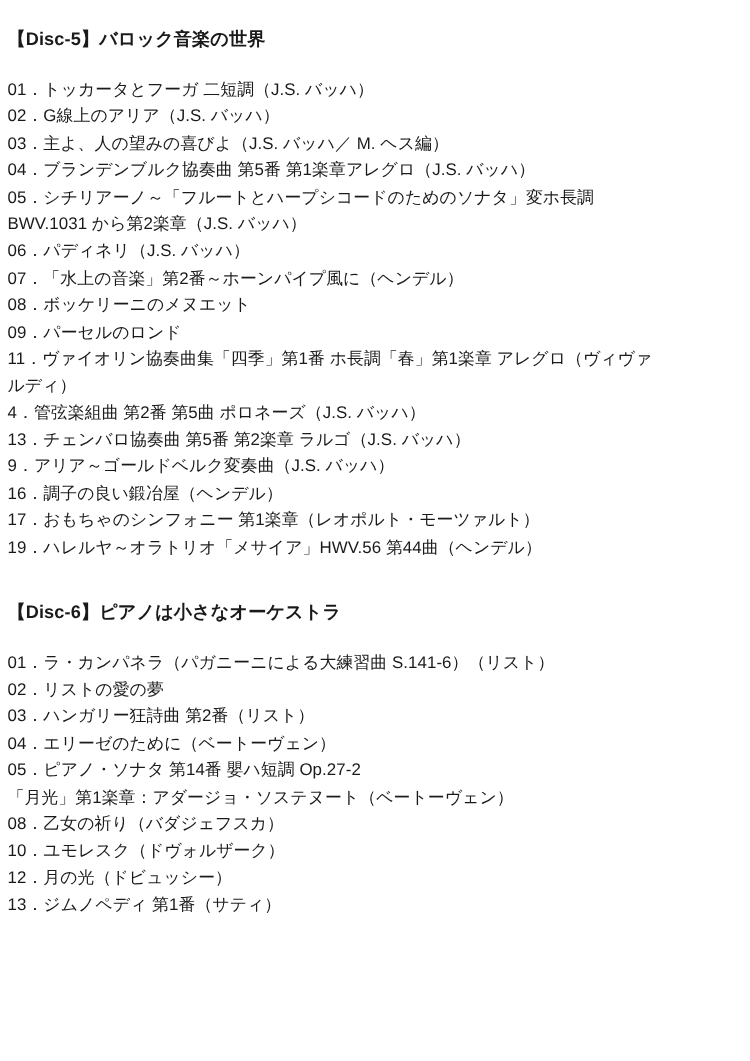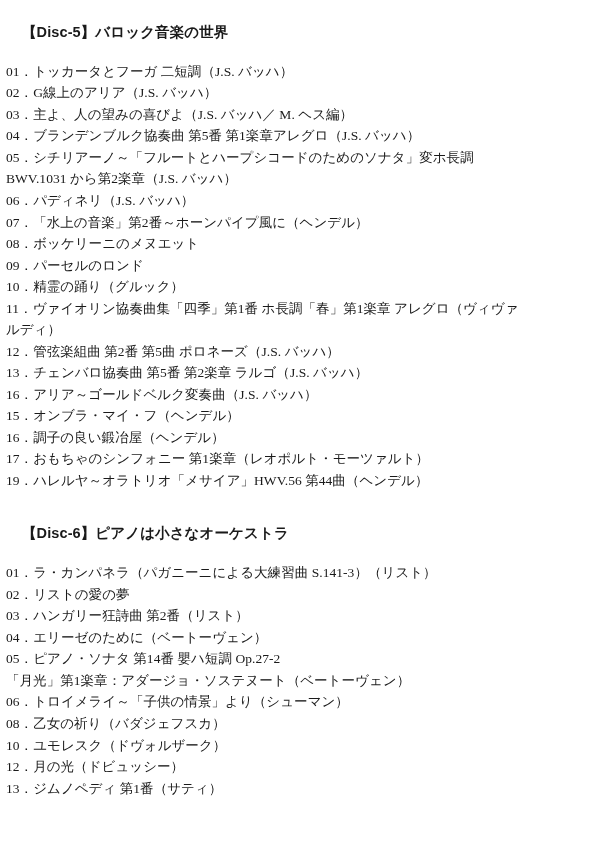--- a/index.html
+++ b/index.html
@@ -22,33 +22,31 @@
   .disc-block {
     margin: 0;
   }
   .disc-heading {
     font-size: 14.5px;
     font-weight: bold;
     line-height: 1.5;
     padding: 2px 0 5px 6px;
     letter-spacing: 0.1px;
     white-space: nowrap;
-    margin-left: 16px;
   }
   .track-list {
     list-style: none;
     margin: 0;
     padding: 0;
   }
   .track {
     font-size: 13.5px;
     line-height: 1.595;
     padding: 0 20px 0 6px;
     letter-spacing: 0.05px;
-    font-family: Liberation Serif, serif;
   }
   .spacer {
     height: 18px;
   }
 </style>
 </head>
 <body>
 
 <div class="page">
 
@@ -58,45 +56,42 @@
       <li class="track">01．トッカータとフーガ 二短調（J.S. バッハ）</li>
       <li class="track">02．G線上のアリア（J.S. バッハ）</li>
       <li class="track">03．主よ、人の望みの喜びよ（J.S. バッハ／ M. ヘス編）</li>
       <li class="track">04．ブランデンブルク協奏曲 第5番 第1楽章アレグロ（J.S. バッハ）</li>
       <li class="track">05．シチリアーノ～「フルートとハープシコードのためのソナタ」変ホ長調</li>
       <li class="track">BWV.1031 から第2楽章（J.S. バッハ）</li>
       <li class="track">06．パディネリ（J.S. バッハ）</li>
       <li class="track">07．「水上の音楽」第2番～ホーンパイプ風に（ヘンデル）</li>
       <li class="track">08．ボッケリーニのメヌエット</li>
       <li class="track">09．パーセルのロンド</li>
-      <li class="track">10．精霊の踊り（グルック）</li>
       <li class="track">11．ヴァイオリン協奏曲集「四季」第1番 ホ長調「春」第1楽章 アレグロ（ヴィヴァ</li>
       <li class="track">ルディ）</li>
-      <li class="track">12．管弦楽組曲 第2番 第5曲 ポロネーズ（J.S. バッハ）</li>
+      <li class="track">4．管弦楽組曲 第2番 第5曲 ポロネーズ（J.S. バッハ）</li>
       <li class="track">13．チェンバロ協奏曲 第5番 第2楽章 ラルゴ（J.S. バッハ）</li>
-      <li class="track">16．アリア～ゴールドベルク変奏曲（J.S. バッハ）</li>
-      <li class="track">15．オンブラ・マイ・フ（ヘンデル）</li>
+      <li class="track">9．アリア～ゴールドベルク変奏曲（J.S. バッハ）</li>
       <li class="track">16．調子の良い鍛冶屋（ヘンデル）</li>
       <li class="track">17．おもちゃのシンフォニー 第1楽章（レオポルト・モーツァルト）</li>
       <li class="track">19．ハレルヤ～オラトリオ「メサイア」HWV.56 第44曲（ヘンデル）</li>
     </ul>
   </section>
 
   <div class="spacer"></div>
 
   <section class="disc-block">
     <h2 class="disc-heading">【Disc-6】ピアノは小さなオーケストラ</h2>
     <ul class="track-list">
-      <li class="track">01．ラ・カンパネラ（パガニーニによる大練習曲 S.141-3）（リスト）</li>
+      <li class="track">01．ラ・カンパネラ（パガニーニによる大練習曲 S.141-6）（リスト）</li>
       <li class="track">02．リストの愛の夢</li>
       <li class="track">03．ハンガリー狂詩曲 第2番（リスト）</li>
       <li class="track">04．エリーゼのために（ベートーヴェン）</li>
       <li class="track">05．ピアノ・ソナタ 第14番 嬰ハ短調 Op.27-2</li>
       <li class="track">「月光」第1楽章：アダージョ・ソステヌート（ベートーヴェン）</li>
-      <li class="track">06．トロイメライ～「子供の情景」より（シューマン）</li>
       <li class="track">08．乙女の祈り（バダジェフスカ）</li>
       <li class="track">10．ユモレスク（ドヴォルザーク）</li>
       <li class="track">12．月の光（ドビュッシー）</li>
       <li class="track">13．ジムノペディ 第1番（サティ）</li>
 
     </ul>
   </section>
 
 </div>
 

